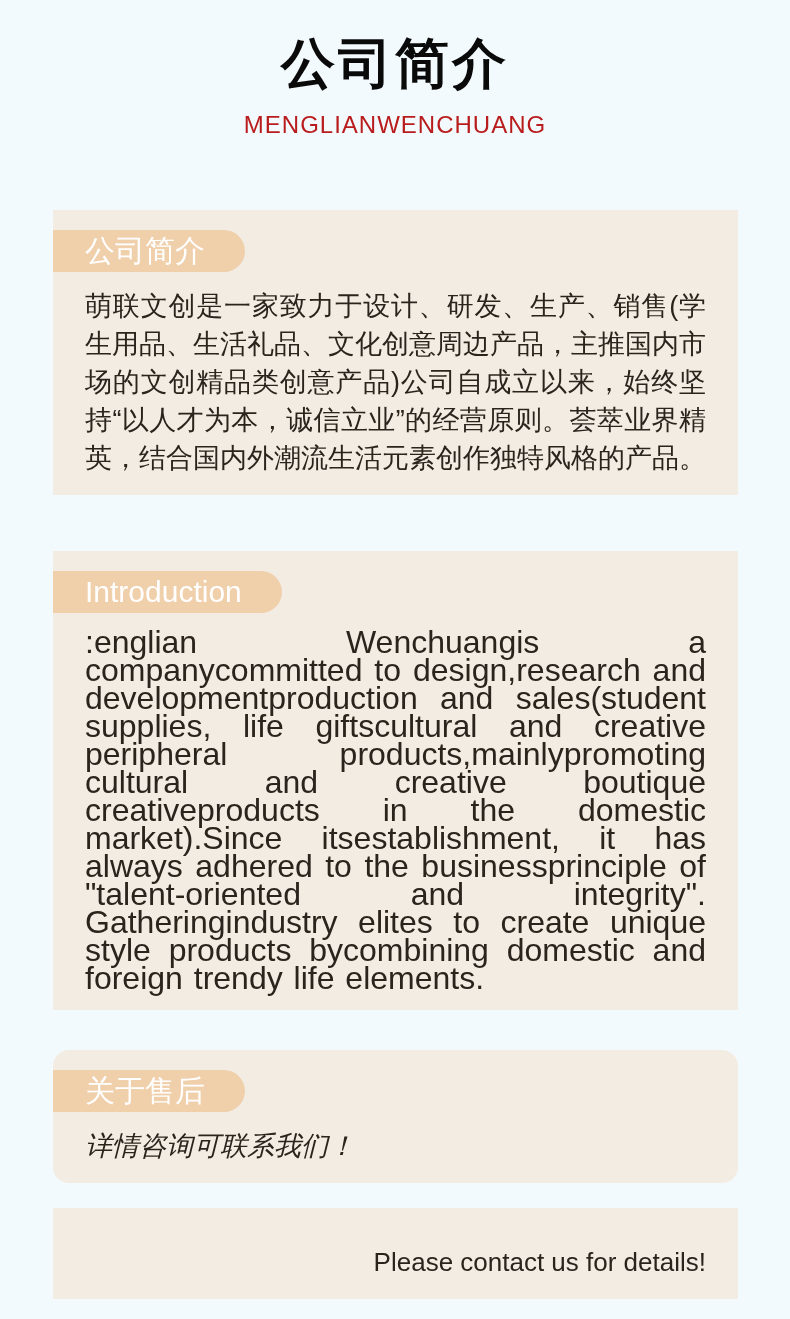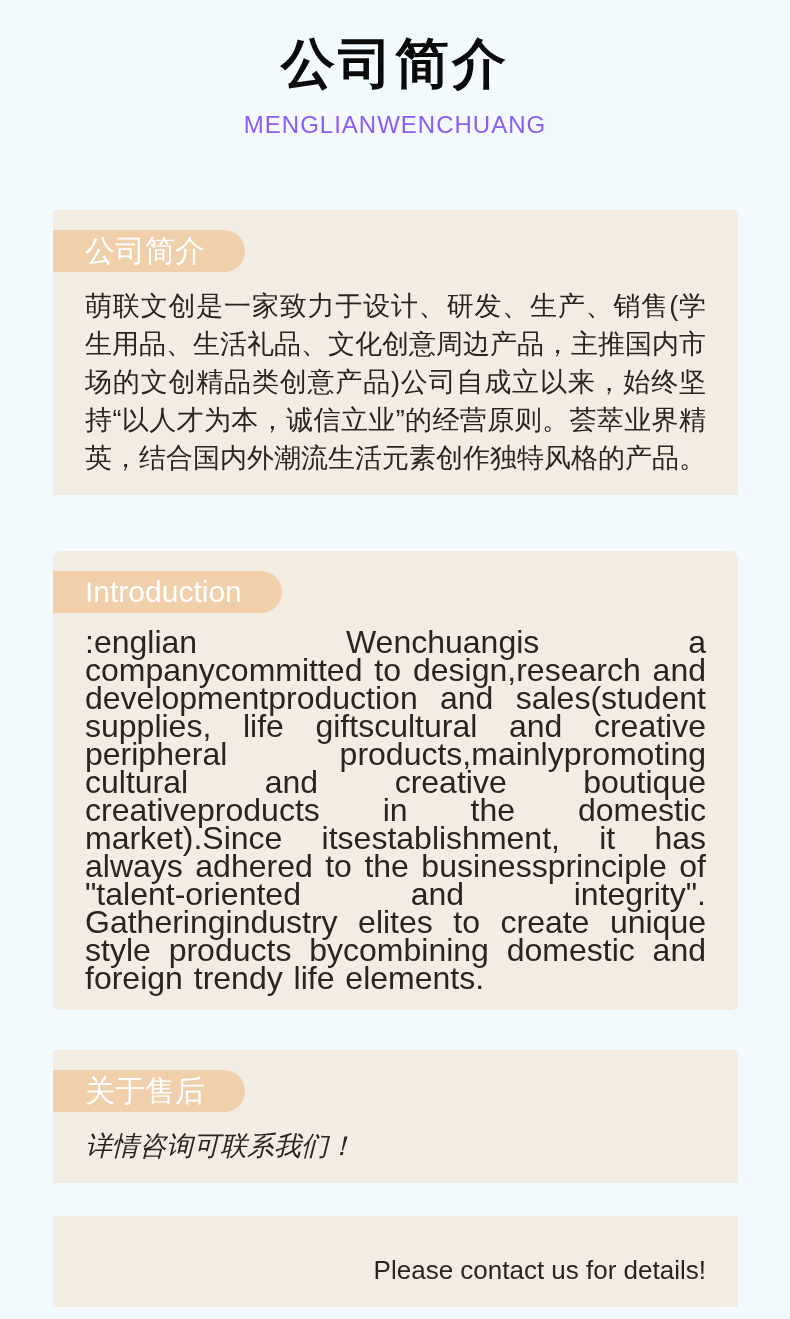--- a/index.html
+++ b/index.html
@@ -18,30 +18,30 @@
     font-family:"Liberation Sans","DejaVu Sans",sans-serif;
     color:var(--body-text);
   }
   .header{padding-top:34px;text-align:center;}
   .page-title{
     margin:0;font-size:54px;line-height:58px;font-weight:bold;
     letter-spacing:3px;color:var(--heading-text);
   }
   .page-subtitle{
     margin-top:20px;font-size:24px;line-height:26px;
-    letter-spacing:1px;color:#8b5cf6;font-weight:500;
+    letter-spacing:1px;color:#b91c1c;font-weight:500;
   }
   .content{margin:72px 52px 0 53px;}
   .card{
     background:var(--card-bg);
     padding:20px 0 18px;
   }
   .card.gap-lg{margin-bottom:56px;}
-  .card.gap-md{margin-bottom:40px;border-radius:7px;}
-  .card.gap-sm{margin-bottom:33px;}
+  .card.gap-md{margin-bottom:40px;}
+  .card.gap-sm{margin-bottom:25px;border-radius:16px;}
   .tab{
     display:inline-block;
     background:var(--tab-bg);
     color:var(--tab-text);
     font-size:30px;line-height:42px;height:42px;
     padding:0 40px 0 32px;
     border-radius:0 21px 21px 0;
     white-space:nowrap;
   }
   .card-body{margin:15px 32px 0;color:var(--body-text);}

